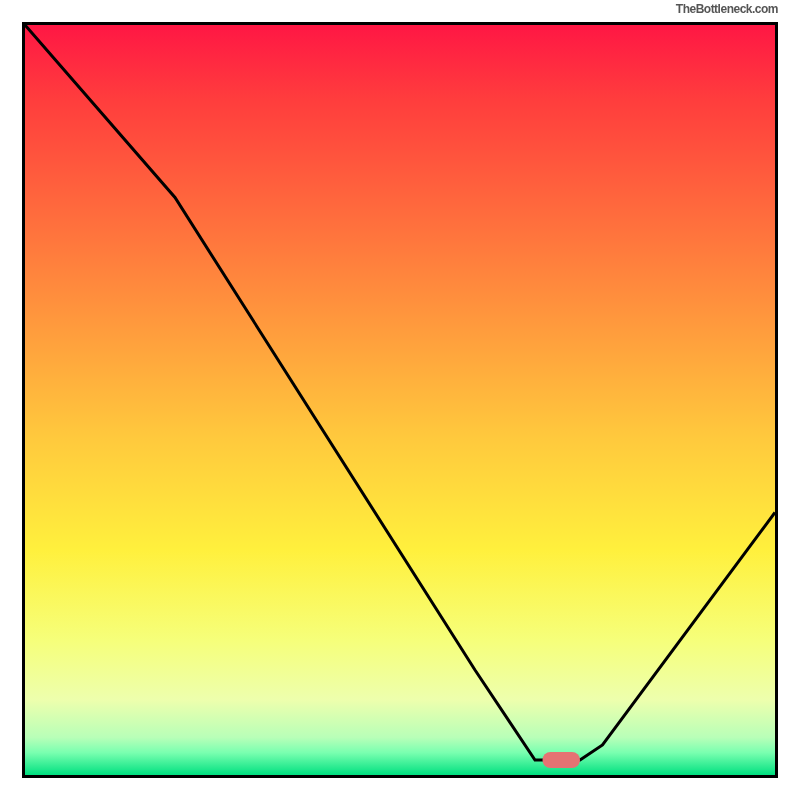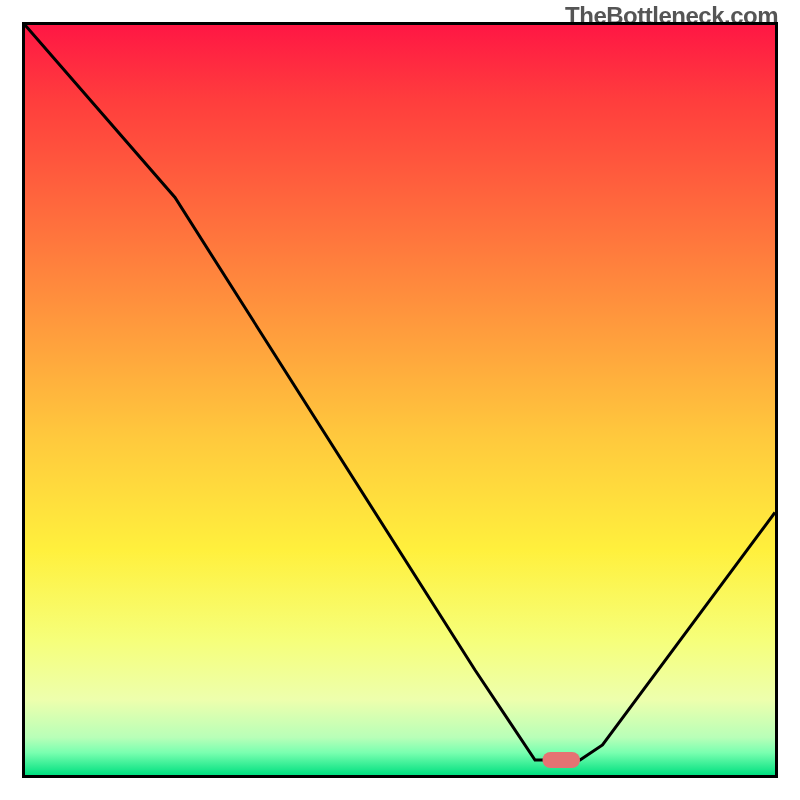--- a/index.html
+++ b/index.html
@@ -18,21 +18,21 @@
     width: 756px;
     height: 756px;
     border: 3px solid #000;
     box-sizing: border-box;
     overflow: hidden;
   }
   .watermark {
     position: absolute;
     top: 2px;
     right: 22px;
-    font-size: 24px;
+    font-size: 12px;
     font-weight: bold;
     color: #555;
     letter-spacing: -0.5px;
   }
 </style>
 </head>
 <body>
 
 <div class="watermark">TheBottleneck.com</div>
 

